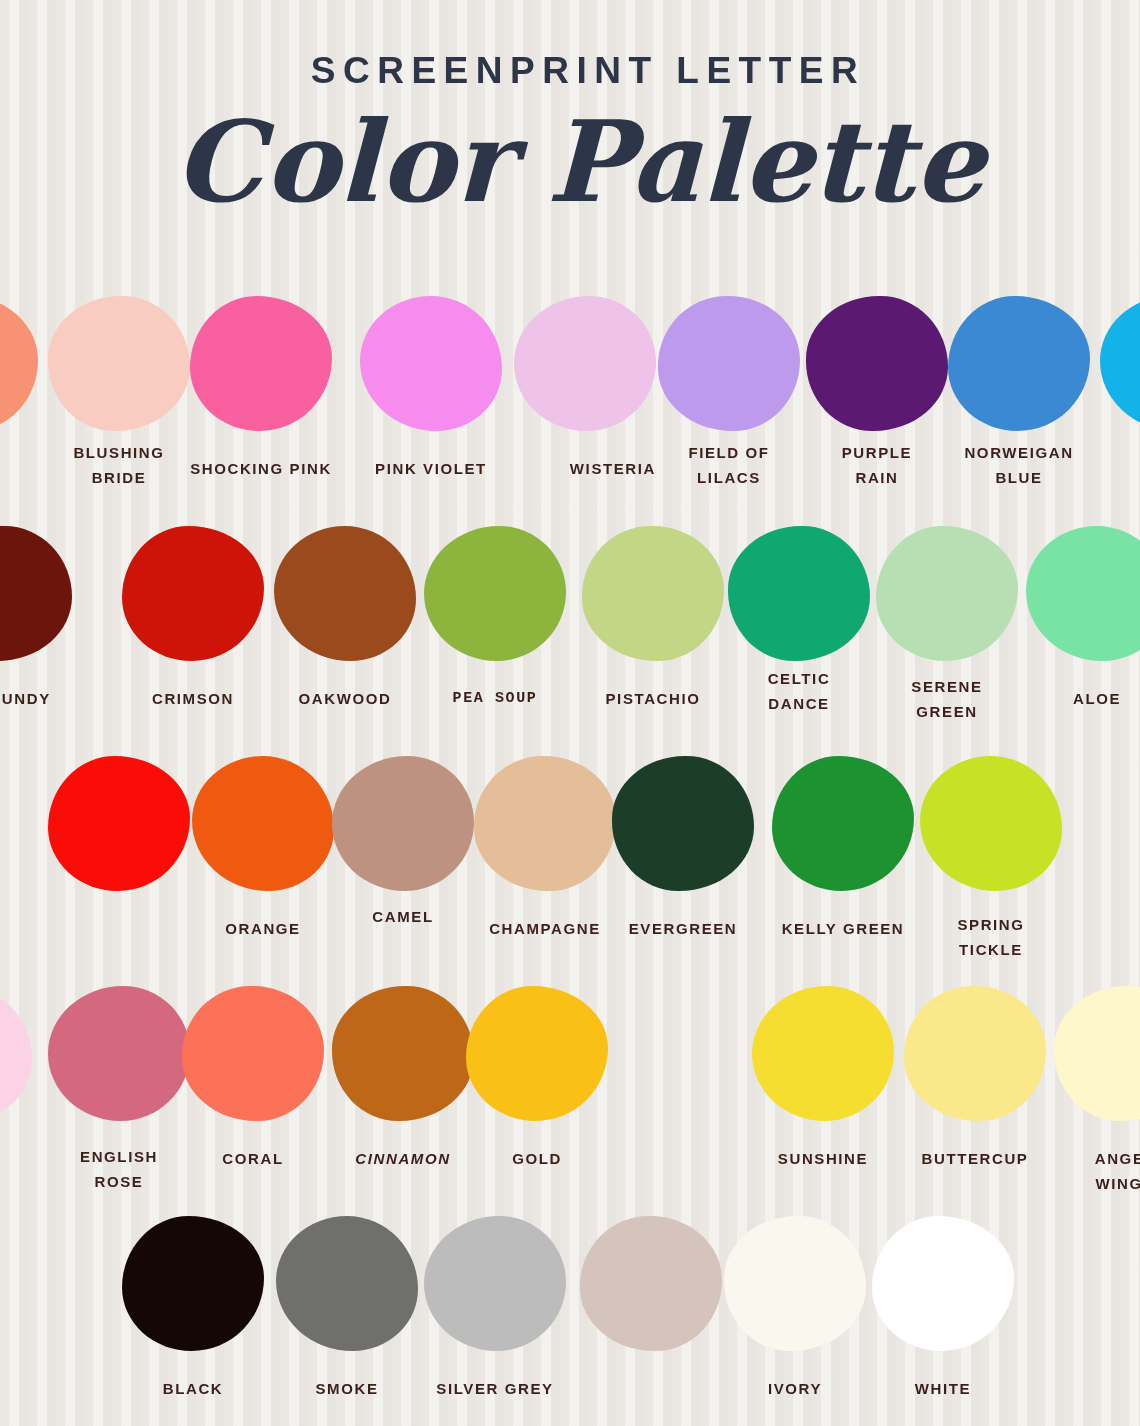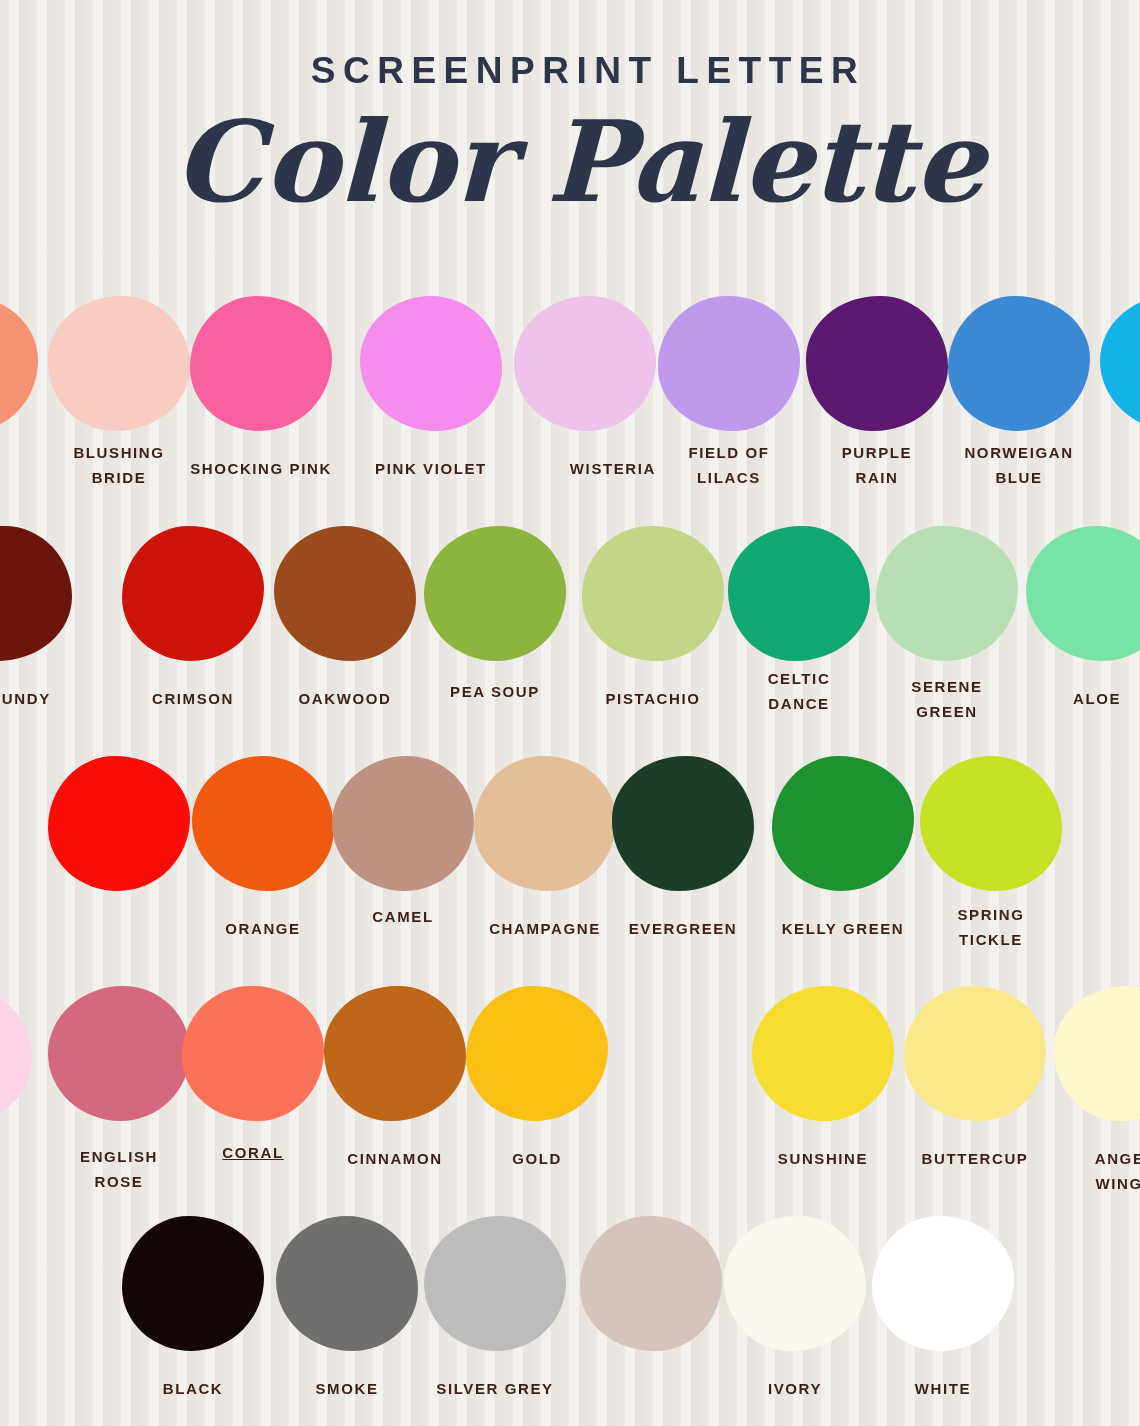--- a/index.html
+++ b/index.html
@@ -173,21 +173,21 @@
         <div class="swatch" style="left: 122px;">
           <div class="blob v3" style="background: rgb(206, 20, 9);"></div>
           <div class="label" style="margin-top: 26px;">CRIMSON</div>
         </div>
         <div class="swatch" style="left: 274px; text-align: center;">
           <div class="blob v4" style="background: rgb(154, 74, 28);"></div>
           <div class="label" style="margin-top: 26px;">OAKWOOD</div>
         </div>
         <div class="swatch" style="left: 424px;">
           <div class="blob v5" style="background: rgb(141, 181, 62);"></div>
-          <div class="label" style="margin-top: 19px;">PEA SOUP</div>
+          <div class="label" style="margin-top: 26px; font-family: Liberation Mono, monospace;">PEA SOUP</div>
         </div>
         <div class="swatch" style="left: 582px;">
           <div class="blob v1" style="background: rgb(195, 214, 133);"></div>
           <div class="label" style="margin-top: 26px;">PISTACHIO</div>
         </div>
         <div class="swatch" style="left: 728px;">
           <div class="blob v2" style="background: rgb(16, 168, 114);"></div>
           <div class="label" style="margin-top: 6px;">CELTIC
 DANCE</div>
         </div>
@@ -220,39 +220,39 @@
         <div class="swatch" style="left: 612px;">
           <div class="blob v2" style="background: rgb(28, 62, 41);"></div>
           <div class="label" style="margin-top: 26px;">EVERGREEN</div>
         </div>
         <div class="swatch" style="left: 772px;">
           <div class="blob v3" style="background: rgb(28, 147, 48);"></div>
           <div class="label" style="margin-top: 26px;">KELLY GREEN</div>
         </div>
         <div class="swatch" style="left: 920px;">
           <div class="blob v4" style="background: rgb(198, 226, 36);"></div>
-          <div class="label" style="margin-top: 12px;">SPRING
+          <div class="label" style="margin-top: 22px;">SPRING
 TICKLE</div>
         </div>
       </div>
       <div class="row">
         <div class="swatch" style="left: -110px;">
           <div class="blob v4" style="background: rgb(252, 210, 230);"></div>
           <div class="label" style="margin-top: 26px;">K</div>
         </div>
         <div class="swatch" style="left: 48px;">
           <div class="blob v5" style="background: rgb(212, 104, 127);"></div>
           <div class="label" style="margin-top: 24px;">ENGLISH
 ROSE</div>
         </div>
         <div class="swatch" style="left: 182px;">
           <div class="blob v1" style="background: rgb(251, 114, 88);"></div>
-          <div class="label" style="margin-top: 20px; text-decoration: underline;">CORAL</div>
-        </div>
-        <div class="swatch" style="left: 324px;">
+          <div class="label" style="margin-top: 26px;">CORAL</div>
+        </div>
+        <div class="swatch" style="left: 332px; font-style: italic;">
           <div class="blob v2" style="background: rgb(190, 103, 24);"></div>
           <div class="label" style="margin-top: 26px;">CINNAMON</div>
         </div>
         <div class="swatch" style="left: 466px;">
           <div class="blob v3" style="background: rgb(251, 192, 22);"></div>
           <div class="label" style="margin-top: 26px;">GOLD</div>
         </div>
         <div class="swatch" style="left: 752px;">
           <div class="blob v5" style="background: rgb(246, 222, 49);"></div>
           <div class="label" style="margin-top: 26px;">SUNSHINE</div>

